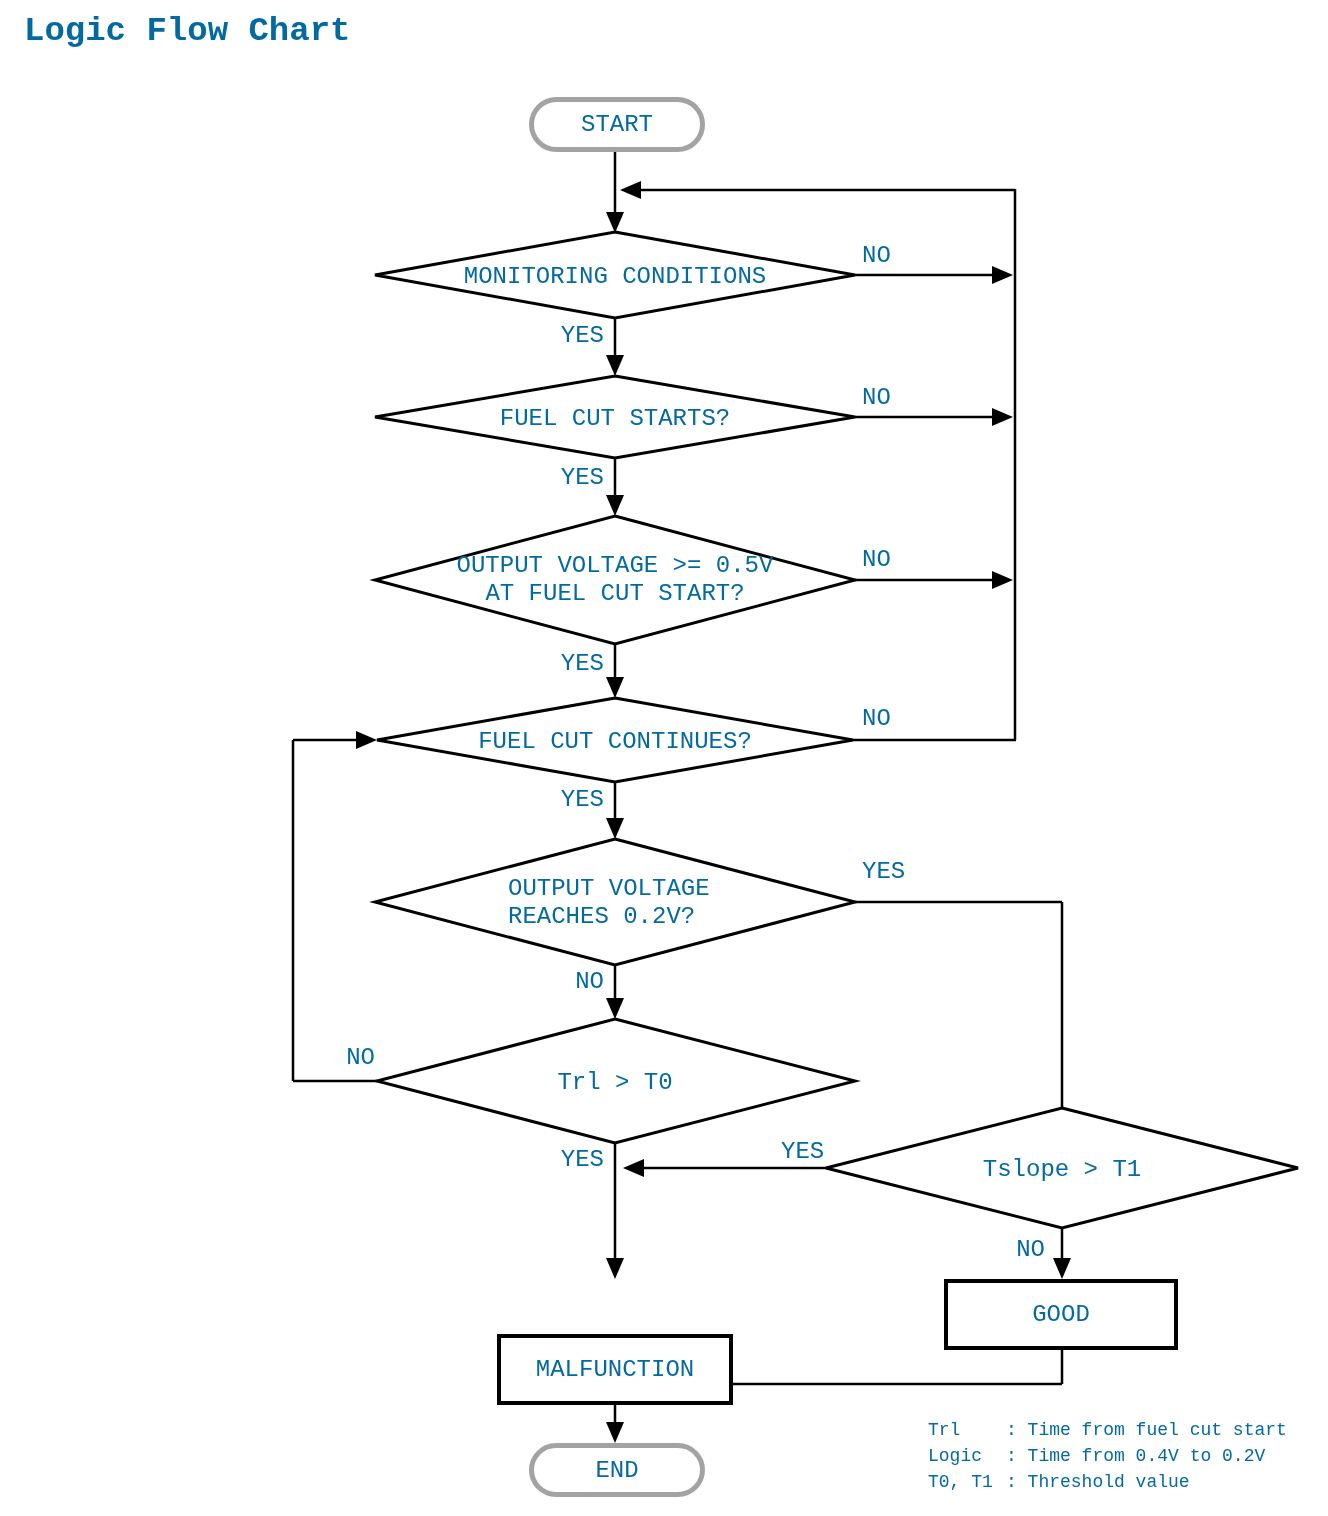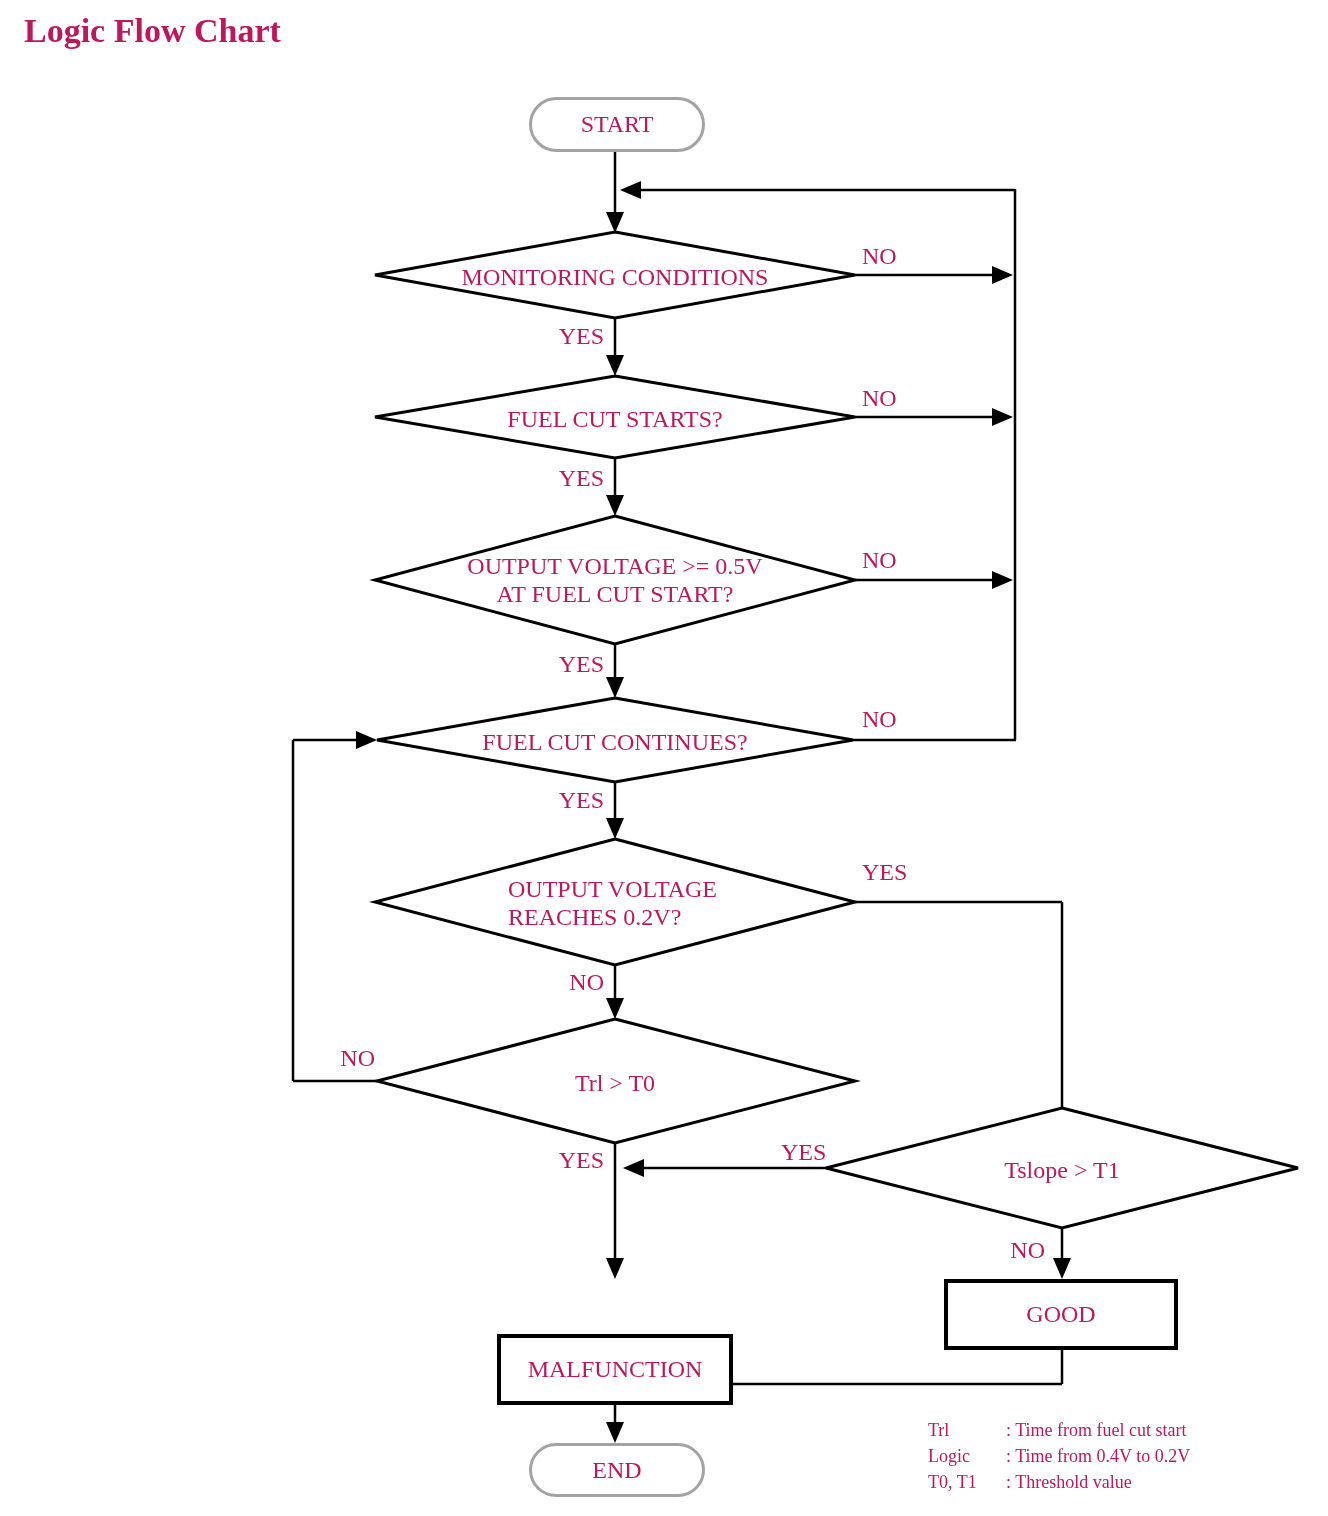--- a/index.html
+++ b/index.html
@@ -5,22 +5,22 @@
   html, body {
     margin: 0;
     padding: 0;
     background: #ffffff;
   }
   .stage {
     position: relative;
     width: 1328px;
     height: 1516px;
     background: #ffffff;
-    font-family: Liberation Serif, serif;
-    color: #be185d;
+    font-family: Liberation Mono, monospace;
+    color: #0369a1;
   }
   .page-title {
     position: absolute;
     left: 24px;
     top: 12px;
     font-size: 34px;
     font-weight: bold;
     letter-spacing: 0px;
     white-space: nowrap;
   }
@@ -33,21 +33,21 @@
     position: absolute;
     display: flex;
     align-items: center;
     justify-content: center;
     background: #ffffff;
     font-size: 24px;
     white-space: nowrap;
     box-sizing: border-box;
   }
   .terminal {
-    border: 3px solid #a3a3a3;
+    border: 5px solid #a3a3a3;
     border-radius: 28px;
   }
   .process {
     border: 4px solid #000;
   }
   .lbl {
     position: absolute;
     font-size: 24px;
     line-height: 28px;
     white-space: nowrap;

